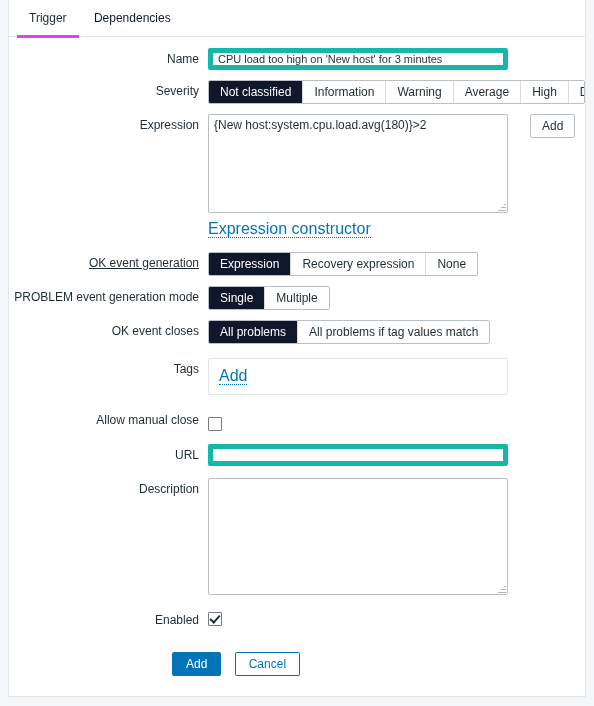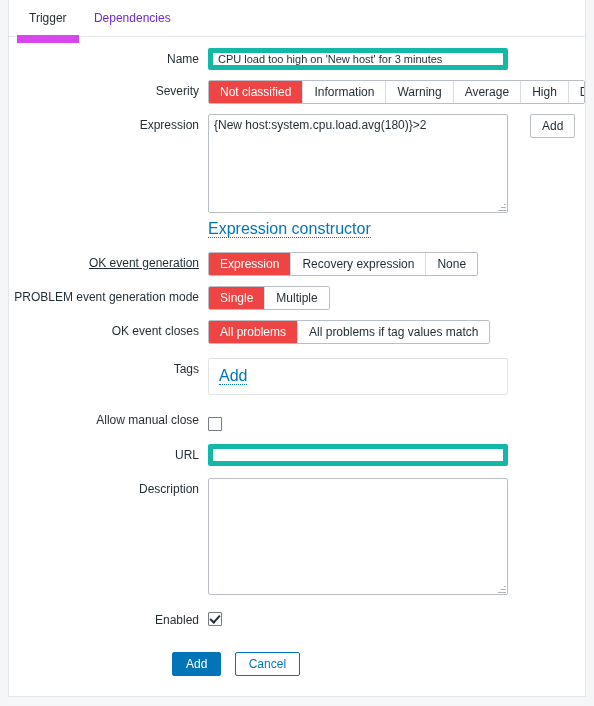--- a/index.html
+++ b/index.html
@@ -46,24 +46,24 @@
     display: inline-block;
     padding: 10px 12px 9px 12px;
     font-size: 12px;
     line-height: 15px;
     cursor: pointer;
     position: relative;
     top: 1px;
   }
   .tab.active {
     color: #1f2c33;
-    border-bottom: 8px solid #d946ef;
+    border-bottom: 3px solid #d946ef;
   }
   .tab.link {
-    color: #6d28d9;
+    color: #0f172a;
   }
 
   
   .form {
     padding-top: 11px;
   }
   .row {
     display: flex;
     align-items: flex-start;
     margin-bottom: 10px;
@@ -151,21 +151,21 @@
     font-size: 12px;
     color: #1f2c33;
     background: #ffffff;
     border-right: 1px solid #d8dcdf;
     cursor: pointer;
     white-space: nowrap;
     box-sizing: border-box;
   }
   .seg .opt:last-child { border-right: none; }
   .seg .opt.on {
-    background: #ef4444;
+    background: #0f172a;
     color: #ffffff;
   }
   .seg.clip {
     width: 378px;
   }
 
   
   a.dlink {
     color: #0275b8;
     font-size: 16px;

